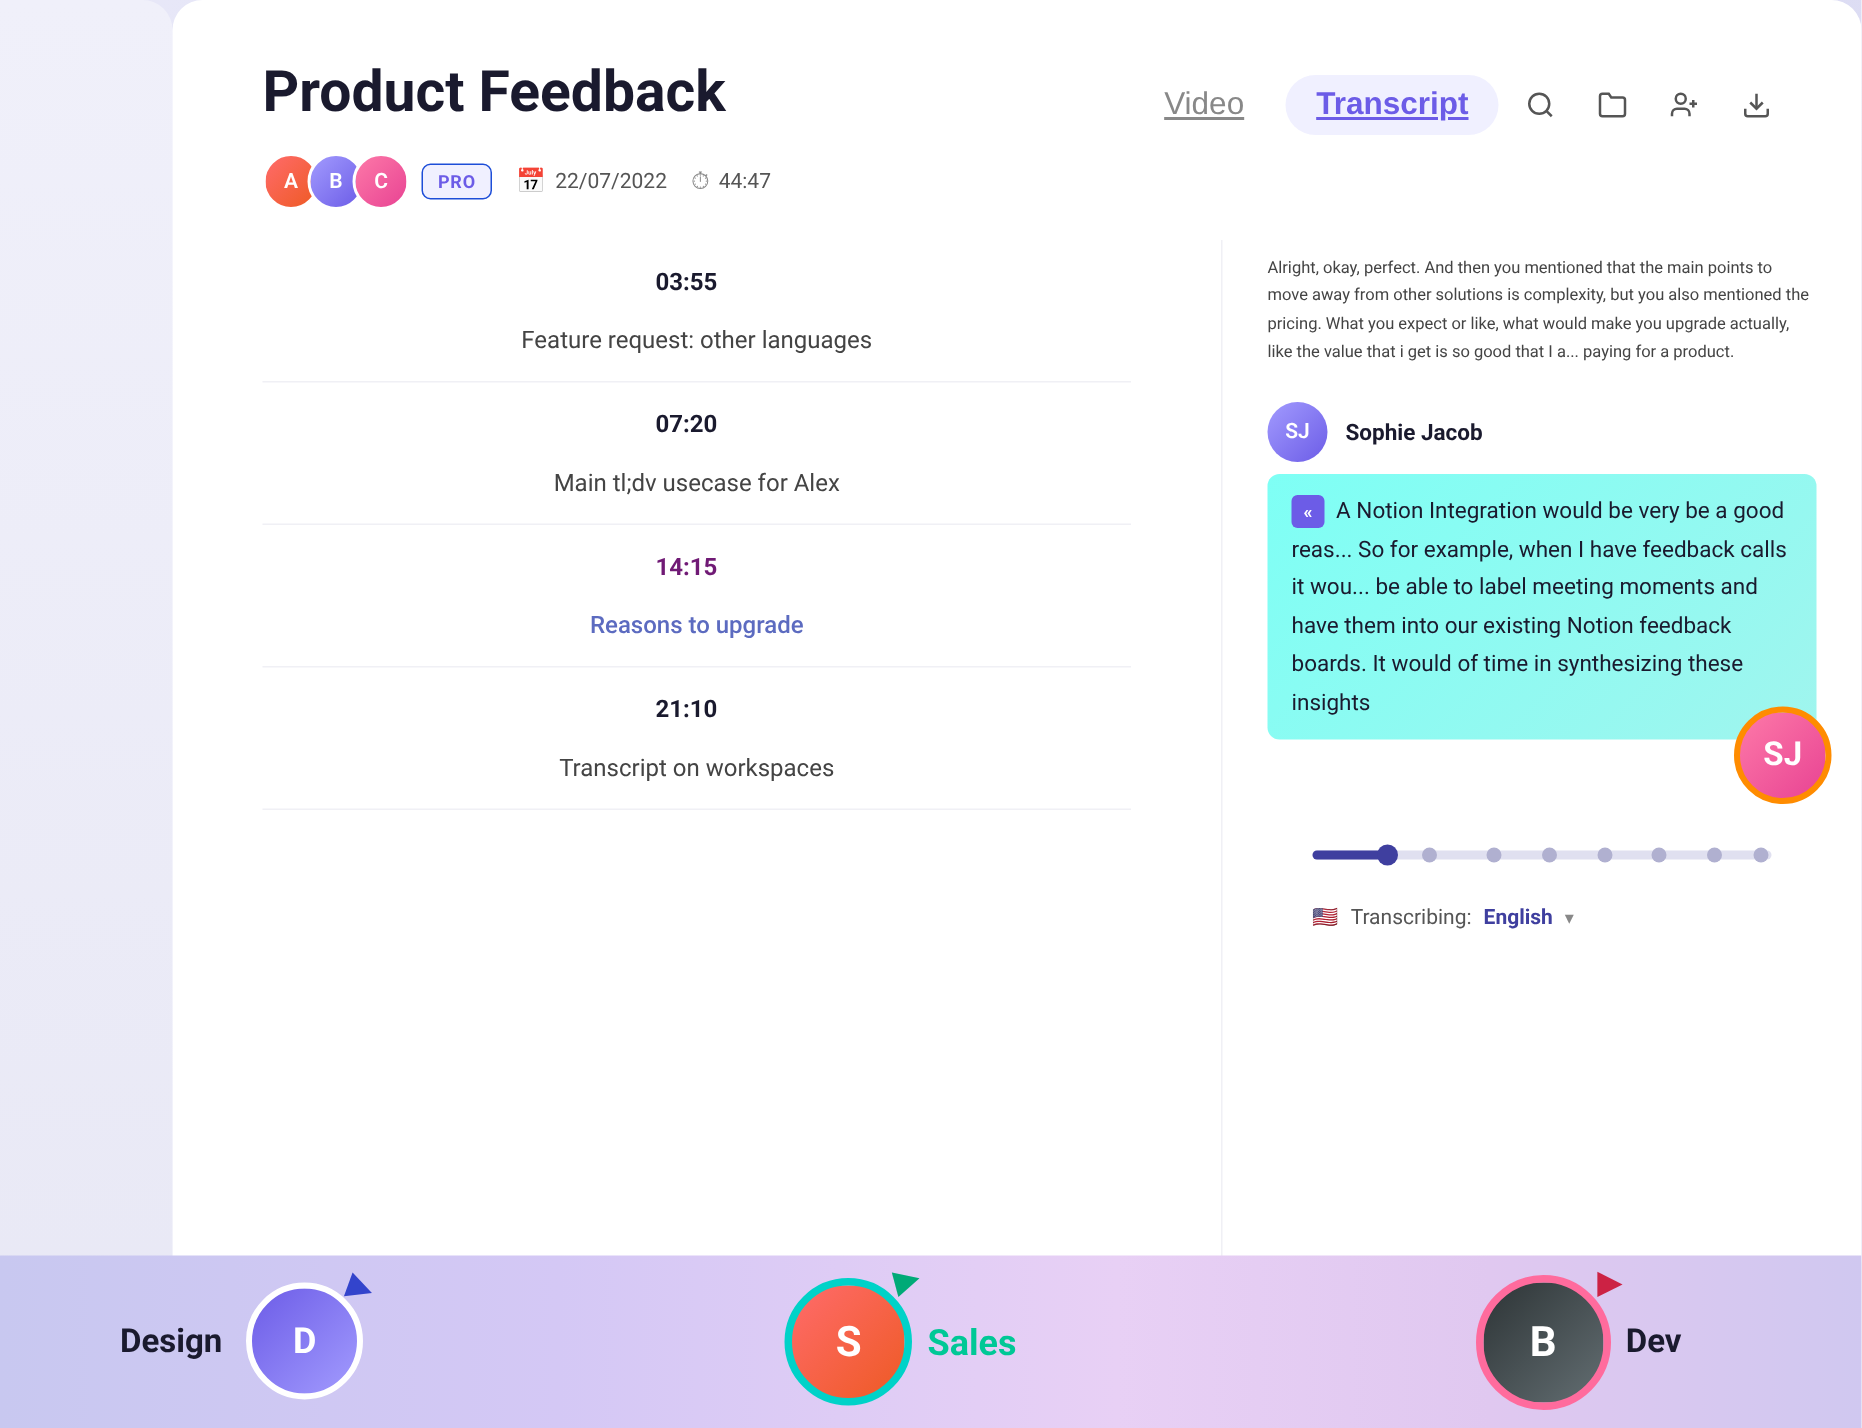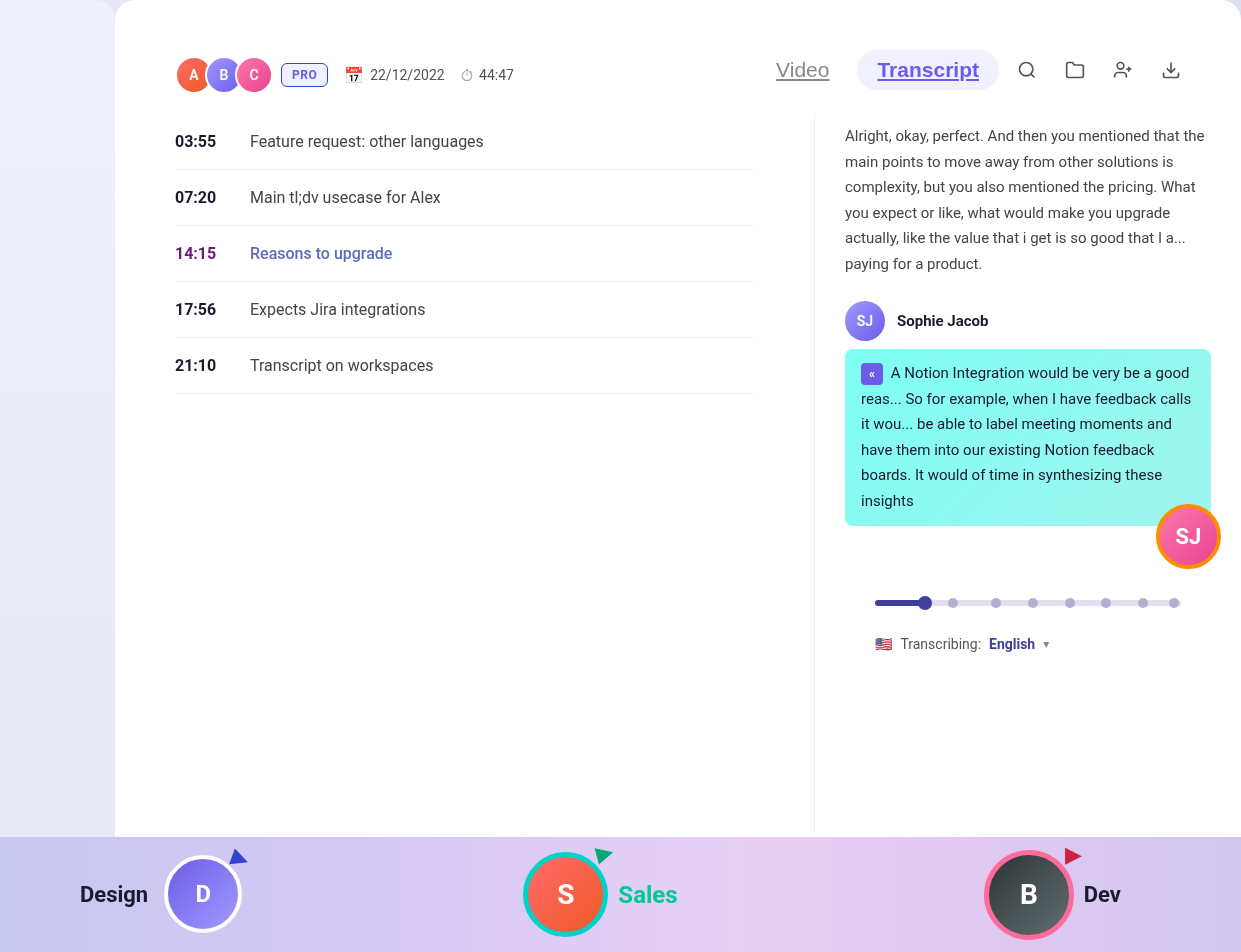--- a/index.html
+++ b/index.html
@@ -167,20 +167,21 @@
       border-right: 1px solid #f0f0f5;
     }
 
     .chapter-item {
       display: flex;
       align-items: center;
       gap: 20px;
       padding: 18px 0;
       border-bottom: 1px solid #f0f0f5;
       cursor: pointer;
+      flex-direction: column;
     }
 
     .chapter-time {
       font-size: 16px;
       font-weight: 700;
       color: #1a1a2e;
       min-width: 55px;
       font-variant-numeric: tabular-nums;
     }
 
@@ -201,21 +202,21 @@
 
     
     .right-panel {
       flex: 1;
       padding: 0 30px 0 30px;
       overflow-y: auto;
       position: relative;
     }
 
     .transcript-paragraph {
-      font-size: 15px;
+      font-size: 11px;
       line-height: 1.7;
       color: #444;
       margin-bottom: 24px;
       padding-top: 10px;
     }
 
     .speaker-block {
       margin-bottom: 16px;
     }
 
@@ -355,30 +356,31 @@
   </style>
 </head>
 <body>
 
 <div class="sidebar"></div>
 
 <div class="main-card">
 
   <div class="header">
     <div class="header-left">
+      <h1 class="page-title">Product Feedback</h1>
       <div class="meta-row">
         <div class="avatars">
           <div class="avatar-circle avatar-1">A</div>
           <div class="avatar-circle avatar-2">B</div>
           <div class="avatar-circle avatar-3">C</div>
         </div>
         <span class="pro-badge">PRO</span>
         <div class="meta-item">
           <span class="meta-icon">📅</span>
-          <span>22/12/2022</span>
+          <span>22/07/2022</span>
         </div>
         <div class="meta-item">
           <span class="meta-icon">⏱</span>
           <span>44:47</span>
         </div>
       </div>
     </div>
     <div class="header-right">
       <button class="tab-btn inactive">Video</button>
       <button class="tab-btn active">Transcript</button>
@@ -420,24 +422,20 @@
       </div>
       <div class="chapter-item">
         <span class="chapter-time">07:20</span>
         <span class="chapter-title">Main tl;dv usecase for Alex</span>
       </div>
       <div class="chapter-item">
         <span class="chapter-time highlight">14:15</span>
         <span class="chapter-title highlight">Reasons to upgrade</span>
       </div>
       <div class="chapter-item">
-        <span class="chapter-time">17:56</span>
-        <span class="chapter-title">Expects Jira integrations</span>
-      </div>
-      <div class="chapter-item">
         <span class="chapter-time">21:10</span>
         <span class="chapter-title">Transcript on workspaces</span>
       </div>
     </div>
 
     <div class="right-panel">
       <div class="transcript-paragraph">Alright, okay, perfect. And then you mentioned that the main points to move away from other solutions is complexity, but you also mentioned the pricing. What you expect or like, what would make you upgrade actually, like the value that i get is so good that I a... paying for a product.</div>
 
       <div class="speaker-block">
         <div class="speaker-row">

